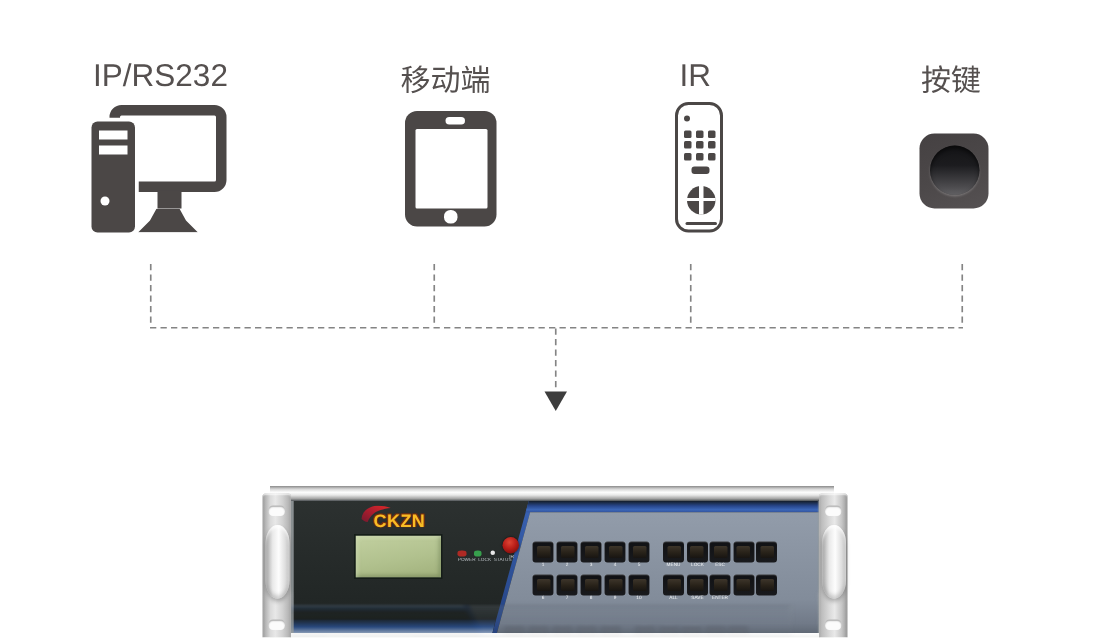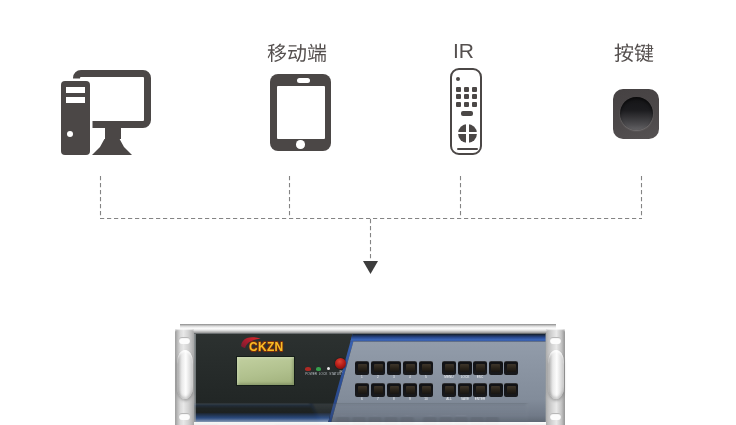--- a/index.html
+++ b/index.html
@@ -105,20 +105,21 @@
     -webkit-mask-image:linear-gradient(to bottom,rgba(0,0,0,0) 40%,rgba(0,0,0,0.2) 68%,rgba(0,0,0,0.6) 92%,rgba(0,0,0,0.78) 100%);
     mask-image:linear-gradient(to bottom,rgba(0,0,0,0) 40%,rgba(0,0,0,0.2) 68%,rgba(0,0,0,0.6) 92%,rgba(0,0,0,0.78) 100%);
     pointer-events:none;}
   .sr-only{position:absolute;width:1px;height:1px;overflow:hidden;clip:rect(0 0 0 0);white-space:nowrap;}
 </style>
 </head>
 <body>
 
 <div id="stage">
 
+  <div class="src-label" style="left:17px;">IP/RS232</div>
   <svg class="cjk-label" style="left:267px;" width="62" height="22" viewBox="0 0 62 22">
       <path transform="translate(0,17.4)" d="M6.8 -16.6C5.5 -16 3.1 -15.4 1.1 -15C1.3 -14.7 1.5 -14.2 1.6 -13.9C2.3 -14 3.2 -14.1 4 -14.3L4 -11.1L0.9 -11.1L0.9 -9.7L3.7 -9.7C3 -7.4 1.8 -4.8 0.7 -3.3C0.9 -3 1.3 -2.4 1.4 -1.9C2.3 -3.2 3.3 -5.2 4 -7.3L4 1.6L5.4 1.6L5.4 -7.6C6 -6.7 6.7 -5.5 6.9 -4.9L7.8 -6.1C7.5 -6.6 5.9 -8.6 5.4 -9.2L5.4 -9.7L7.8 -9.7L7.8 -11.1L5.4 -11.1L5.4 -14.7C6.2 -14.9 7.1 -15.1 7.7 -15.4ZM10.2 -11.8C10.9 -11.4 11.6 -10.8 12.2 -10.3C10.8 -9.6 9.2 -9 7.7 -8.6C7.9 -8.3 8.3 -7.8 8.4 -7.5C12.4 -8.5 16.3 -10.7 18 -14.5L17.1 -14.9L16.8 -14.9L13.1 -14.9C13.5 -15.4 13.9 -16 14.3 -16.5L12.8 -16.8C11.9 -15.3 10.1 -13.6 7.6 -12.4C7.9 -12.2 8.4 -11.7 8.6 -11.4C9.8 -12 10.9 -12.8 11.8 -13.6L16 -13.6C15.3 -12.6 14.4 -11.8 13.4 -11.1C12.8 -11.6 12 -12.1 11.3 -12.5ZM11.2 -3.9C12 -3.4 12.8 -2.7 13.5 -2.1C11.6 -0.8 9.5 0 7.2 0.4C7.5 0.8 7.8 1.3 8 1.7C12.9 0.5 17.4 -2.1 19.2 -7.3L18.2 -7.8L17.9 -7.7L14.4 -7.7C14.9 -8.2 15.2 -8.7 15.5 -9.2L14 -9.5C13 -7.7 10.9 -5.7 7.9 -4.3C8.2 -4.1 8.6 -3.6 8.9 -3.3C10.6 -4.2 12.1 -5.2 13.3 -6.4L17.2 -6.4C16.6 -5 15.7 -3.9 14.6 -2.9C14 -3.5 13.1 -4.2 12.3 -4.6Z"></path>
       <path transform="translate(20,17.4)" d="M1.8 -15.2L1.8 -13.8L9.5 -13.8L9.5 -15.2ZM13.1 -16.5C13.1 -15 13.1 -13.6 13 -12.2L10.1 -12.2L10.1 -10.7L12.9 -10.7C12.7 -6.2 11.9 -2 9.2 0.5C9.6 0.7 10.1 1.2 10.3 1.6C13.3 -1.2 14.1 -5.8 14.4 -10.7L17.4 -10.7C17.2 -3.6 16.9 -1 16.4 -0.4C16.2 -0.1 16 -0.1 15.6 -0.1C15.2 -0.1 14.1 -0.1 13 -0.2C13.3 0.2 13.4 0.9 13.5 1.3C14.5 1.4 15.6 1.4 16.2 1.3C16.9 1.2 17.3 1.1 17.7 0.5C18.4 -0.3 18.6 -3.2 18.9 -11.4C18.9 -11.6 18.9 -12.2 18.9 -12.2L14.5 -12.2C14.5 -13.6 14.5 -15 14.5 -16.5ZM1.8 -0.9L1.8 -0.9L1.8 -0.9C2.3 -1.1 3 -1.4 8.5 -2.6L8.9 -1.3L10.2 -1.7C9.9 -3.1 9 -5.5 8.2 -7.3L7 -7C7.4 -6 7.8 -4.9 8.1 -3.9L3.4 -2.9C4.1 -4.7 4.9 -6.9 5.4 -9L9.9 -9L9.9 -10.4L1.1 -10.4L1.1 -9L3.9 -9C3.3 -6.7 2.5 -4.3 2.2 -3.7C1.9 -2.9 1.6 -2.4 1.3 -2.3C1.5 -1.9 1.7 -1.2 1.8 -0.9Z"></path>
       <path transform="translate(40,17.4)" d="M1 -13L1 -11.6L7.7 -11.6L7.7 -13ZM1.6 -10.5C2.1 -8.2 2.4 -5.3 2.5 -3.3L3.7 -3.5C3.6 -5.5 3.3 -8.4 2.8 -10.7ZM3 -16.2C3.5 -15.3 4.1 -14 4.3 -13.2L5.7 -13.7C5.4 -14.5 4.8 -15.7 4.3 -16.6ZM8.1 -6.4L8.1 1.6L9.5 1.6L9.5 -5.1L11.3 -5.1L11.3 1.4L12.5 1.4L12.5 -5.1L14.3 -5.1L14.3 1.4L15.5 1.4L15.5 -5.1L17.4 -5.1L17.4 0.2C17.4 0.4 17.3 0.4 17.1 0.4C17 0.5 16.5 0.5 15.9 0.4C16.1 0.8 16.3 1.3 16.3 1.6C17.2 1.6 17.8 1.6 18.2 1.4C18.6 1.2 18.7 0.9 18.7 0.2L18.7 -6.4L13.5 -6.4L14.1 -8.2L19.1 -8.2L19.1 -9.6L7.5 -9.6L7.5 -8.2L12.4 -8.2C12.3 -7.6 12.2 -7 12 -6.4ZM8.4 -15.8L8.4 -11L18.4 -11L18.4 -15.8L17 -15.8L17 -12.4L14 -12.4L14 -16.8L12.5 -16.8L12.5 -12.4L9.8 -12.4L9.8 -15.8ZM5.8 -10.9C5.6 -8.4 5.1 -4.9 4.6 -2.7C3.2 -2.4 1.9 -2.1 0.9 -1.9L1.2 -0.4C3.1 -0.9 5.5 -1.5 7.9 -2.1L7.7 -3.5L5.8 -3C6.3 -5.2 6.8 -8.2 7.1 -10.6Z"></path>
     </svg>
   <span class="sr-only">移动端</span>
   <div class="src-label" style="left:373.5px;">IR</div>
   <svg class="cjk-label" style="left:613.5px;" width="42" height="22" viewBox="0 0 42 22">
       <path transform="translate(0,17.4)" d="M15.4 -7.6C15.1 -5.7 14.5 -4.2 13.5 -3C12.4 -3.6 11.3 -4.2 10.3 -4.7C10.8 -5.5 11.2 -6.5 11.7 -7.6ZM8.3 -4.2C9.6 -3.6 11.1 -2.8 12.5 -2C11.1 -0.9 9.4 -0.2 7.2 0.3C7.4 0.6 7.8 1.3 7.9 1.6C10.4 1 12.3 0.1 13.8 -1.2C15.5 -0.2 17 0.8 18 1.6L19.1 0.5C18 -0.3 16.5 -1.3 14.8 -2.3C15.9 -3.6 16.6 -5.4 17.1 -7.6L19.2 -7.6L19.2 -8.9L12.2 -8.9C12.6 -9.9 13 -10.9 13.3 -11.9L11.7 -12.1C11.5 -11.1 11.1 -10 10.6 -8.9L7.1 -8.9L7.1 -7.6L10 -7.6C9.5 -6.3 8.9 -5.1 8.3 -4.2ZM7.7 -14.2L7.7 -10.3L9.1 -10.3L9.1 -12.9L17.5 -12.9L17.5 -10.4L18.9 -10.4L18.9 -14.2L14.2 -14.2C14 -15 13.7 -16.1 13.4 -16.9L11.9 -16.6C12.1 -15.9 12.4 -15 12.6 -14.2ZM3.5 -16.8L3.5 -12.8L0.8 -12.8L0.8 -11.4L3.5 -11.4L3.5 -6.4L0.6 -5.5L1 -4.1L3.5 -4.9L3.5 -0.1C3.5 0.2 3.4 0.2 3.2 0.2C2.9 0.3 2.1 0.3 1.2 0.2C1.4 0.6 1.6 1.2 1.6 1.6C2.9 1.6 3.8 1.6 4.3 1.3C4.8 1.1 5 0.7 5 -0.1L5 -5.3L7.5 -6.2L7.3 -7.5L5 -6.8L5 -11.4L7.1 -11.4L7.1 -12.8L5 -12.8L5 -16.8Z"></path>
       <path transform="translate(20,17.4)" d="M1 -6.9L1 -5.6L3.3 -5.6L3.3 -1.7C3.3 -0.7 2.6 -0 2.3 0.2C2.6 0.5 3 1 3.1 1.4C3.4 1 3.9 0.6 7 -1.6C6.8 -1.8 6.6 -2.3 6.5 -2.7L4.6 -1.4L4.6 -5.6L6.8 -5.6L6.8 -6.9L4.6 -6.9L4.6 -9.6L6.6 -9.6L6.6 -11L1.8 -11C2.3 -11.6 2.8 -12.4 3.2 -13.2L6.7 -13.2L6.7 -14.6L3.8 -14.6C4 -15.2 4.3 -15.9 4.4 -16.5L3.1 -16.9C2.6 -14.8 1.6 -12.9 0.5 -11.6C0.8 -11.3 1.2 -10.7 1.4 -10.4L1.8 -10.9L1.8 -9.6L3.3 -9.6L3.3 -6.9ZM11.6 -15.2L11.6 -14.1L13.9 -14.1L13.9 -12.5L11.1 -12.5L11.1 -11.4L13.9 -11.4L13.9 -9.7L11.6 -9.7L11.6 -8.6L13.9 -8.6L13.9 -7.1L11.5 -7.1L11.5 -5.9L13.9 -5.9L13.9 -4.3L11 -4.3L11 -3.1L13.9 -3.1L13.9 -0.6L15.1 -0.6L15.1 -3.1L18.8 -3.1L18.8 -4.3L15.1 -4.3L15.1 -5.9L18.4 -5.9L18.4 -7.1L15.1 -7.1L15.1 -8.6L18.1 -8.6L18.1 -11.4L19.3 -11.4L19.3 -12.5L18.1 -12.5L18.1 -15.2L15.1 -15.2L15.1 -16.7L13.9 -16.7L13.9 -15.2ZM15.1 -11.4L17 -11.4L17 -9.7L15.1 -9.7ZM15.1 -12.5L15.1 -14.1L17 -14.1L17 -12.5ZM7.3 -8.2C7.3 -8.3 7.5 -8.4 7.6 -8.5L9.8 -8.5C9.6 -6.9 9.3 -5.5 9 -4.2C8.7 -4.9 8.4 -5.7 8.2 -6.7L7.2 -6.3C7.5 -4.9 8 -3.7 8.5 -2.8C7.8 -1.2 6.9 -0.1 5.8 0.6C6 0.9 6.4 1.4 6.5 1.7C7.7 0.9 8.6 -0.1 9.3 -1.5C11 0.8 13.5 1.3 16.2 1.3L18.8 1.3C18.9 1 19.1 0.4 19.3 0C18.6 0 16.8 0 16.3 0C13.8 0 11.4 -0.5 9.8 -2.8C10.4 -4.6 10.9 -6.8 11 -9.7L10.3 -9.8L10.1 -9.8L8.8 -9.8C9.7 -11.3 10.5 -13.3 11.2 -15.3L10.3 -15.8L9.9 -15.6L7.1 -15.6L7.1 -14.2L9.5 -14.2C8.9 -12.5 8.1 -10.9 7.8 -10.4C7.5 -9.8 7.1 -9.3 6.7 -9.2C6.9 -8.9 7.2 -8.4 7.3 -8.2Z"></path>

